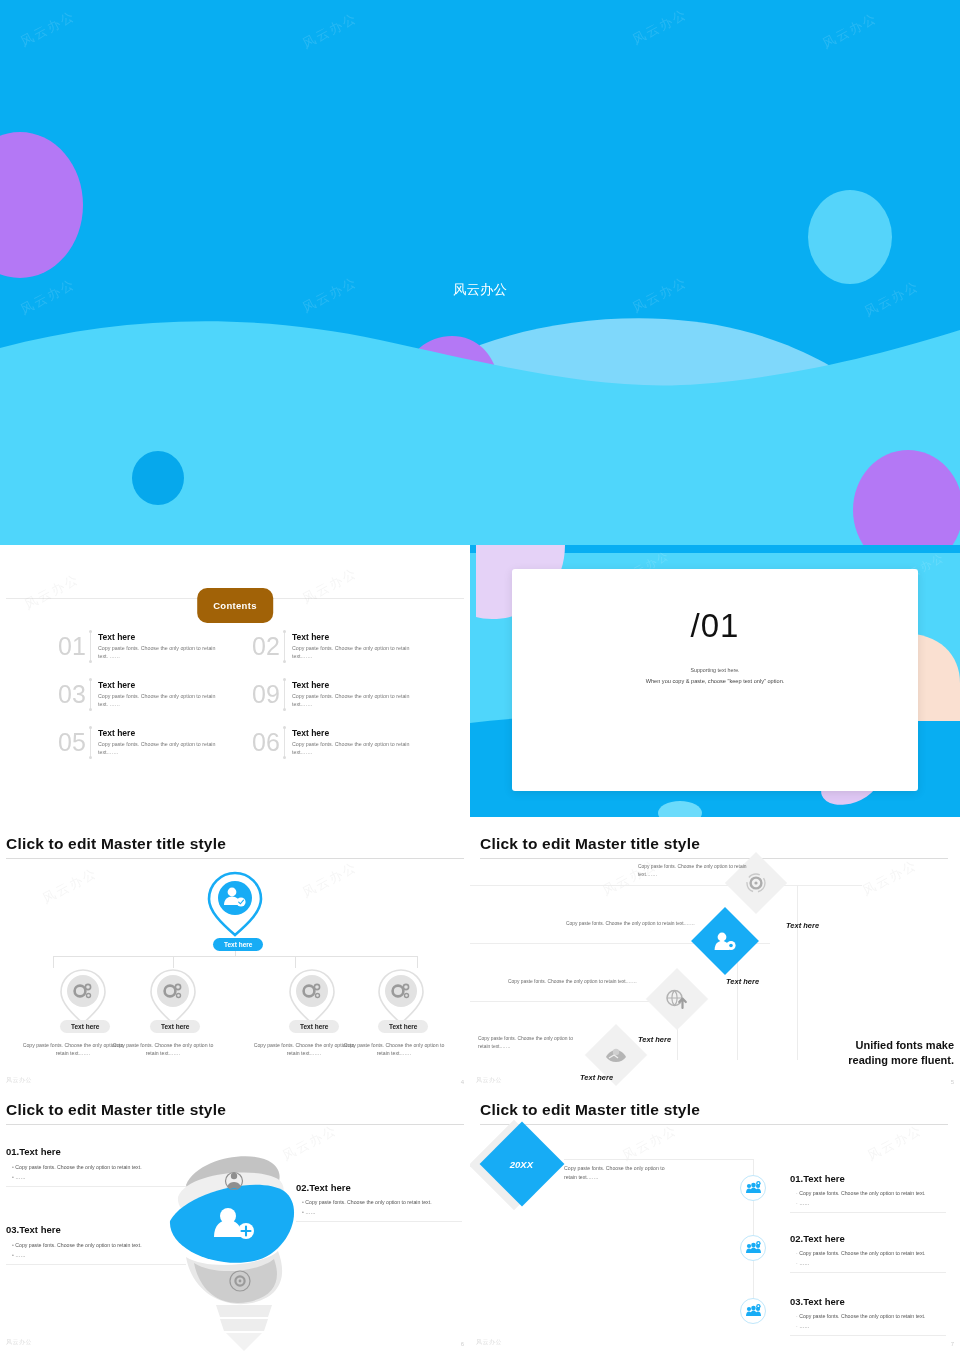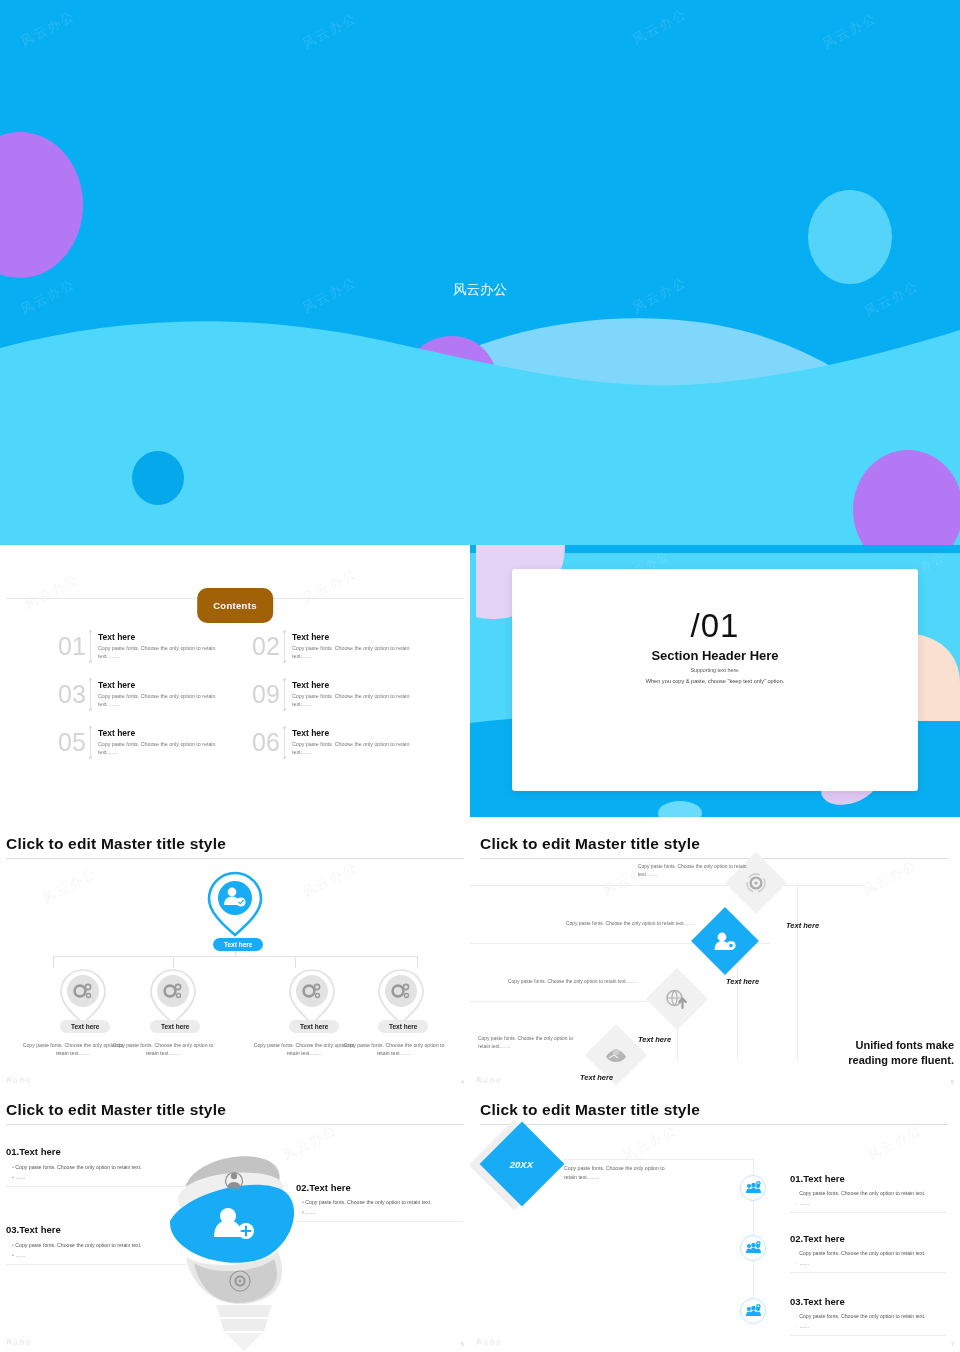--- a/index.html
+++ b/index.html
@@ -193,21 +193,20 @@
 
     <ellipse cx="867" cy="240" rx="32" ry="19" transform="rotate(-20 867 240)" fill="#E0C8F5"></ellipse>
     <ellipse cx="380" cy="240" rx="30" ry="18" transform="rotate(-20 380 240)" fill="#E0C8F5"></ellipse>
 
     <ellipse cx="210" cy="268" rx="22" ry="12" fill="#6BDBFB"></ellipse>
   </svg>
   <div class="card"></div>
   <div class="wm" style="left:150px;top:14px;font-size:11px;">风云办公</div>
   <div class="wm" style="left:425px;top:16px;font-size:11px;">风云办公</div>
   <div class="sec-num">/01</div>
-  <div class="sec-h">Section Header Here</div>
   <div class="sec-s1">Supporting text here.</div>
   <div class="sec-s2">When you copy &amp; paste, choose "keep text only" option.</div>
 </div>
 
 <div class="slide" id="s4">
   <div style="position:absolute;left:6px;top:10px;" class="slide-title">Click to edit Master title style</div>
   <div class="title-rule" style="position:absolute;left:6px;top:33px;width:458px;"></div>
   <div class="wm wm-dark" style="left:40px;top:52px;">风云办公</div>
   <div class="wm wm-dark" style="left:300px;top:46px;">风云办公</div>
 

